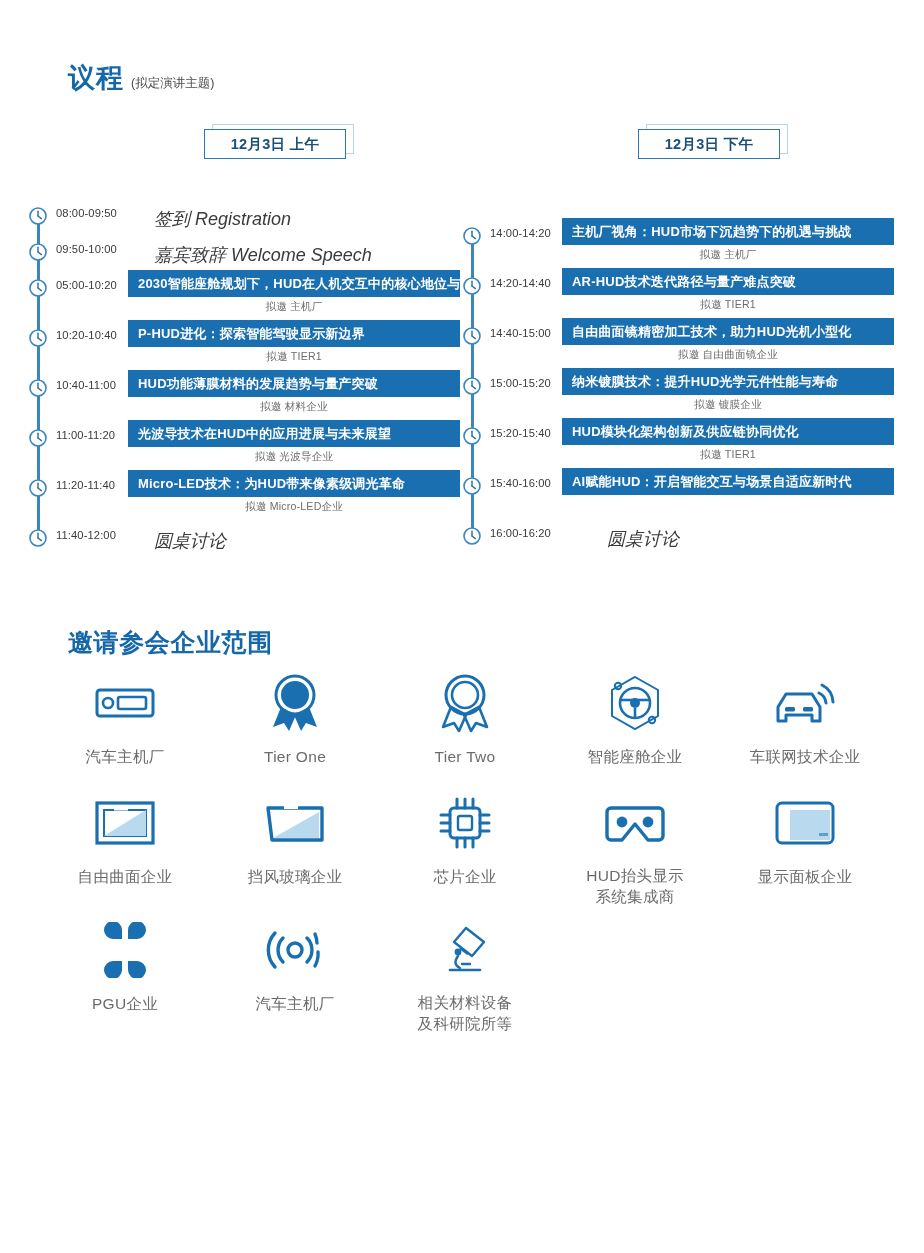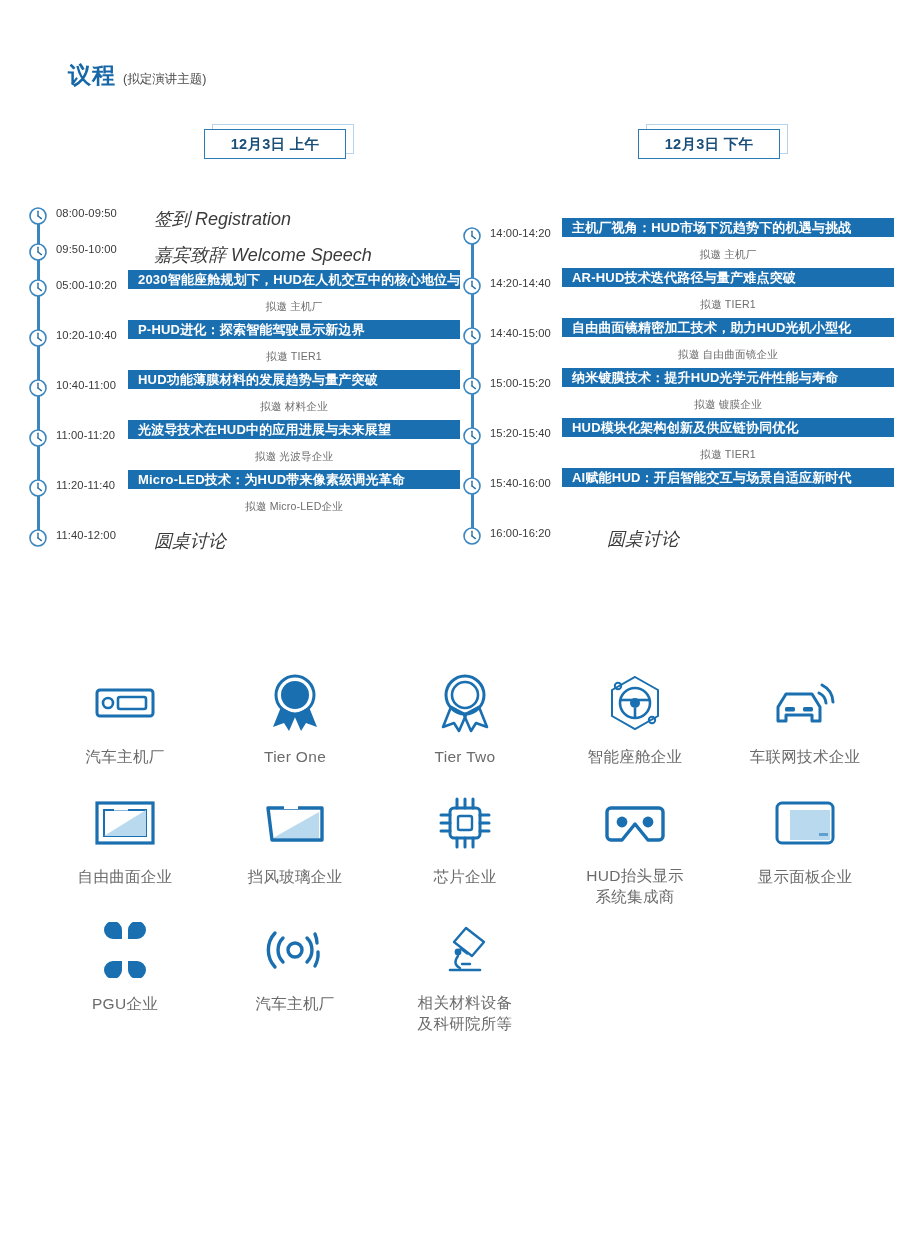--- a/index.html
+++ b/index.html
@@ -11,21 +11,21 @@
     overflow: hidden;
   }
   .page { position: relative; width: 924px; height: 1253px; background:#fff; }
 
   
   .agenda-head {
     position: absolute; left: 68px; top: 60px;
     display: flex; align-items: baseline; gap: 7px;
   }
   .agenda-title {
-    font-size: 23px; font-weight: bold; color: #1567a8;
+    font-size: 27px; font-weight: bold; color: #1567a8;
     letter-spacing: 1px;
   }
   .agenda-sub { font-size: 12.5px; color: #4a4a4a; }
 
   .date-badges { position: absolute; left: 0; top: 124px; width: 924px; height: 40px; }
   .badge-wrap { position: absolute; width: 152px; height: 36px; margin-left: 26px; }
   .badge-wrap.am { left: 178px; }
   .badge-wrap.pm { left: 612px; }
   .badge-ghost {
     position: absolute; left: 8px; top: 0; width: 142px; height: 30px;
@@ -66,21 +66,21 @@
   
   .plain-title {
     position: absolute; left: 126px; top: 9px;
     font-size: 18px; color: #3a3a3a; white-space: nowrap; font-style: italic;
   }
   .timeline.pm .plain-title { left: 145px; }
 
   
   .bar {
     position: absolute; left: 100px; right: 0; top: 0;
-    height: 19px; background: #1a6fb0;
+    height: 27px; background: #1a6fb0;
     display: flex; align-items: center;
   }
   .timeline.pm .bar { left: 100px; }
   .bar span {
     color: #fff; font-size: 13px; font-weight: bold;
     padding-left: 10px; white-space: nowrap; letter-spacing: .2px;
   }
   .invitee {
     position: absolute; left: 100px; right: 0; top: 30px;
     text-align: center;
@@ -303,20 +303,21 @@
         <div class="clock"><svg width="20" height="20" viewBox="0 0 20 20">
             <circle cx="10" cy="10" r="8" fill="#ffffff" stroke="#3b86be" stroke-width="1.6"></circle>
             <line x1="10" y1="10" x2="10" y2="5.2" stroke="#2a6e9e" stroke-width="1.4" stroke-linecap="round"></line>
             <line x1="10" y1="10" x2="13.4" y2="12.6" stroke="#2a6e9e" stroke-width="1.4" stroke-linecap="round"></line>
           </svg></div>
         <div class="time">16:00-16:20</div>
         <div class="plain-title">圆桌讨论</div>
       </div>
     </div>
 
+  <div class="invite-title">邀请参会企业范围</div>
   <div class="icon-grid" id="icon-grid">
       <div class="icon-row r1">
         <div class="icon-cell">
           <div class="icon-art">
             <svg width="62" height="46" viewBox="0 0 62 46">
               <rect x="3" y="10" width="56" height="26" rx="3" fill="none" stroke="#1a6fb0" stroke-width="3"></rect>
               <circle cx="14" cy="23" r="5" fill="none" stroke="#1a6fb0" stroke-width="2.6"></circle>
               <rect x="24" y="17" width="28" height="12" rx="2" fill="none" stroke="#1a6fb0" stroke-width="2.6"></rect>
             </svg>
           </div>

